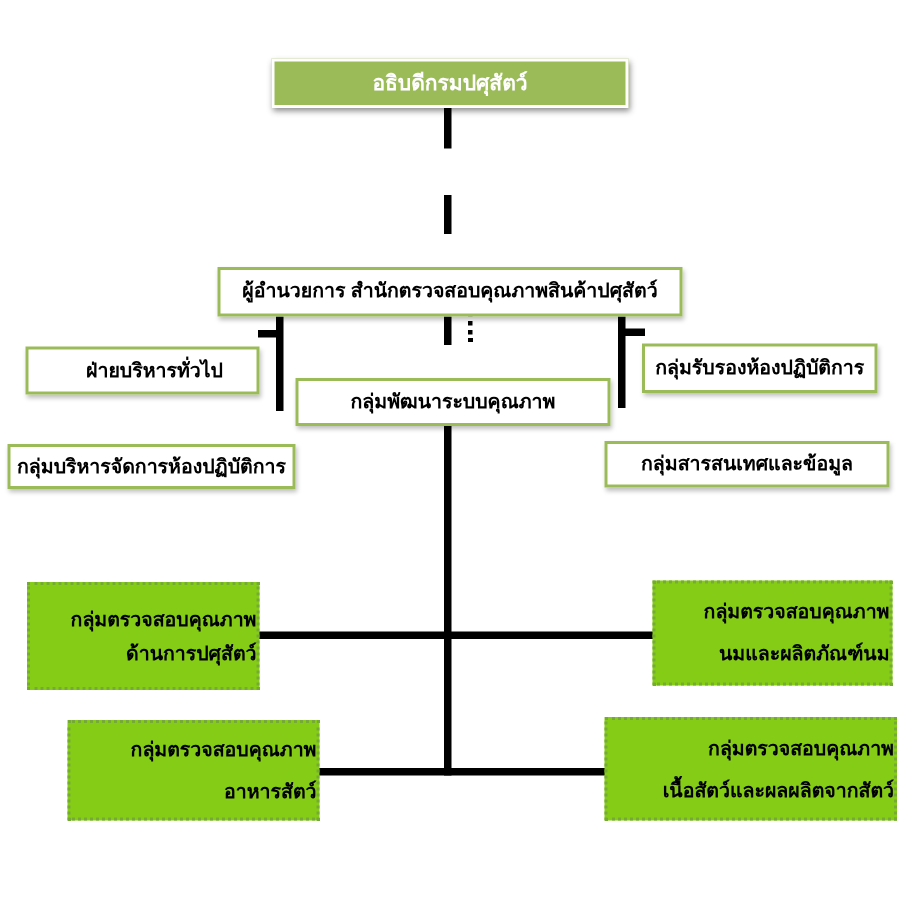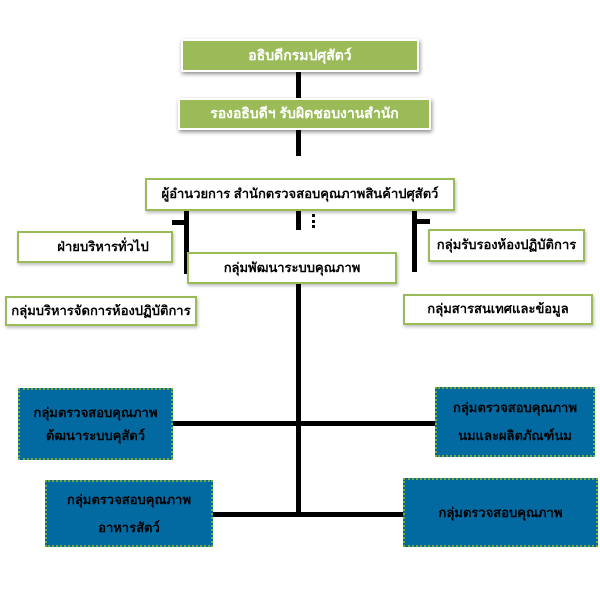--- a/index.html
+++ b/index.html
@@ -31,24 +31,25 @@
   }
   .white-box {
     background: #ffffff;
     border: 2.5px solid #9bbb59;
     color: #000000;
     font-size: 13px;
     box-shadow: 1px 2px 3px rgba(0,0,0,0.25);
     margin-top: 24px;
   }
   .dashed-box {
-    background: #0369a1;
+    background: #84cc16;
     border: 2px dotted #75ab35;
     color: #000000;
     font-size: 13px;
+    align-items: flex-end;
   }
   .dashed-box .ln { display: block; }
   .line { position: absolute; background: #000000; }
   .dotted-arrow-line {
     position: absolute;
     width: 0;
     border-left: 3px dotted #000000;
   }
   .arrow-head-up {
     position: absolute;
@@ -78,60 +79,58 @@
   <div class="line" style="left:172px; top:421px; width:264px; height:5px;"></div>
   <div class="line" style="left:212px; top:512px; width:192px; height:5px;"></div>
 
   <div class="dotted-arrow-line" style="left:312px; top:197px; height:31px;"></div>
   <div class="arrow-head-up" style="left:308px; top:188px;"></div>
 
   <div class="box green-box" style="left:181px; top:39px; width:238px; height:33px;">
     <span>อธิบดีกรมปศุสัตว์</span>
   </div>
 
-  <div class="box green-box" style="left:178px; top:98px; width:253px; height:32px;">
-    <span>รองอธิบดีฯ รับผิดชอบงานสำนัก</span>
-  </div>
 
   <div class="box white-box" style="left:145px; top:154px; width:310px; height:33px;">
     <span>ผู้อำนวยการ สำนักตรวจสอบคุณภาพสินค้าปศุสัตว์</span>
   </div>
 
   <div class="box white-box" style="left:17px; top:207px; width:156px; height:32px;padding-left:16px;">
     <span>ฝ่ายบริหารทั่วไป</span>
   </div>
 
-  <div class="box white-box" style="left:187px; top:228px; width:210px; height:32px;">
+  <div class="box white-box" style="left:197px; top:228px; width:210px; height:32px;">
     <span>กลุ่มพัฒนาระบบคุณภาพ</span>
   </div>
 
   <div class="box white-box" style="left:5px; top:272px; width:192px; height:30px;">
     <span>กลุ่มบริหารจัดการห้องปฏิบัติการ</span>
   </div>
 
   <div class="box white-box" style="left:428px; top:205px; width:157px; height:33px;">
     <span>กลุ่มรับรองห้องปฏิบัติการ</span>
   </div>
 
   <div class="box white-box" style="left:403px; top:270px; width:190px; height:31px;">
     <span>กลุ่มสารสนเทศและข้อมูล</span>
   </div>
 
   <div class="box dashed-box" style="left:18px; top:388px; width:155px; height:72px; line-height:23px;">
     <span class="ln">กลุ่มตรวจสอบคุณภาพ</span>
-    <span class="ln">ด้ฒนาระบบคุสัตว์</span>
+    <span class="ln">ด้านการปศุสัตว์</span>
   </div>
 
   <div class="box dashed-box" style="left:435px; top:387px; width:160px; height:70px; line-height:28px;">
     <span class="ln">กลุ่มตรวจสอบคุณภาพ</span>
     <span class="ln">นมและผลิตภัณฑ์นม</span>
   </div>
 
   <div class="box dashed-box" style="left:45px; top:480px; width:168px; height:67px; line-height:28px;">
     <span class="ln">กลุ่มตรวจสอบคุณภาพ</span>
     <span class="ln">อาหารสัตว์</span>
   </div>
 
   <div class="box dashed-box" style="left:403px; top:478px; width:195px; height:69px; line-height:28px;">
     <span class="ln">กลุ่มตรวจสอบคุณภาพ</span>
+    <span class="ln">เนื้อสัตว์และผลผลิตจากสัตว์</span>
   </div>
 
 </div>
 
 </body></html>

